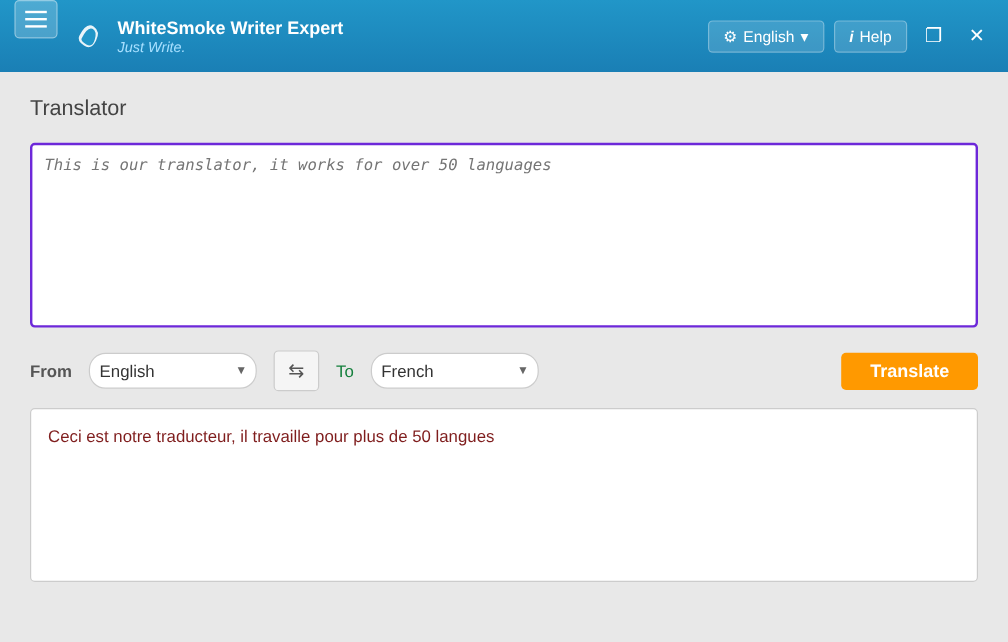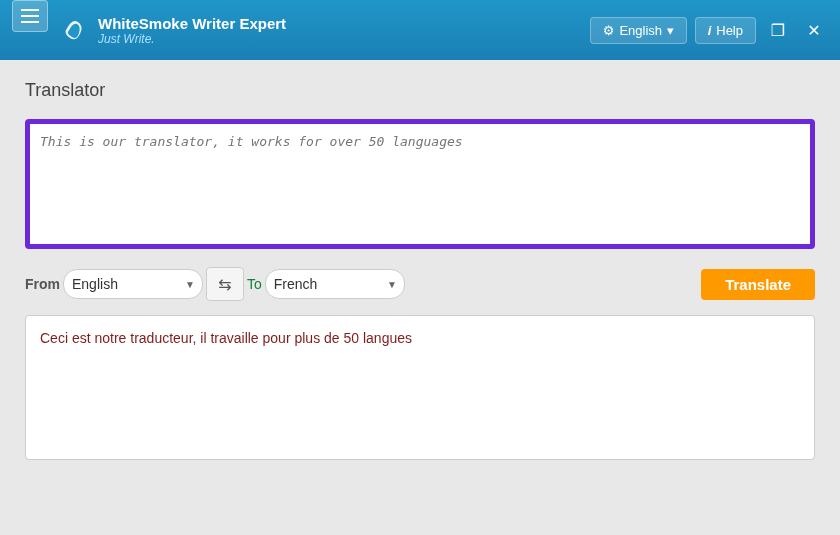--- a/index.html
+++ b/index.html
@@ -114,37 +114,37 @@
       text-align: left;
       font-size: 18px;
       color: #444;
       margin-bottom: 18px;
       font-weight: normal;
     }
 
     
     .input-box {
       background: white;
-      border: 5px solid #6d28d9;
+      border: 2px solid #6d28d9;
       border-radius: 4px;
       width: 100%;
-      height: 130px;
+      height: 154px;
       padding: 10px;
       font-size: 13px;
       color: #999;
       font-style: italic;
       resize: none;
       outline: none;
     }
 
     
     .controls-row {
       display: flex;
       align-items: center;
-      gap: 3px;
+      gap: 14px;
       margin: 14px 0;
     }
     .from-label {
       font-size: 14px;
       color: #555;
       font-weight: bold;
     }
     .lang-select {
       background: white;
       border: 1px solid #ccc;

